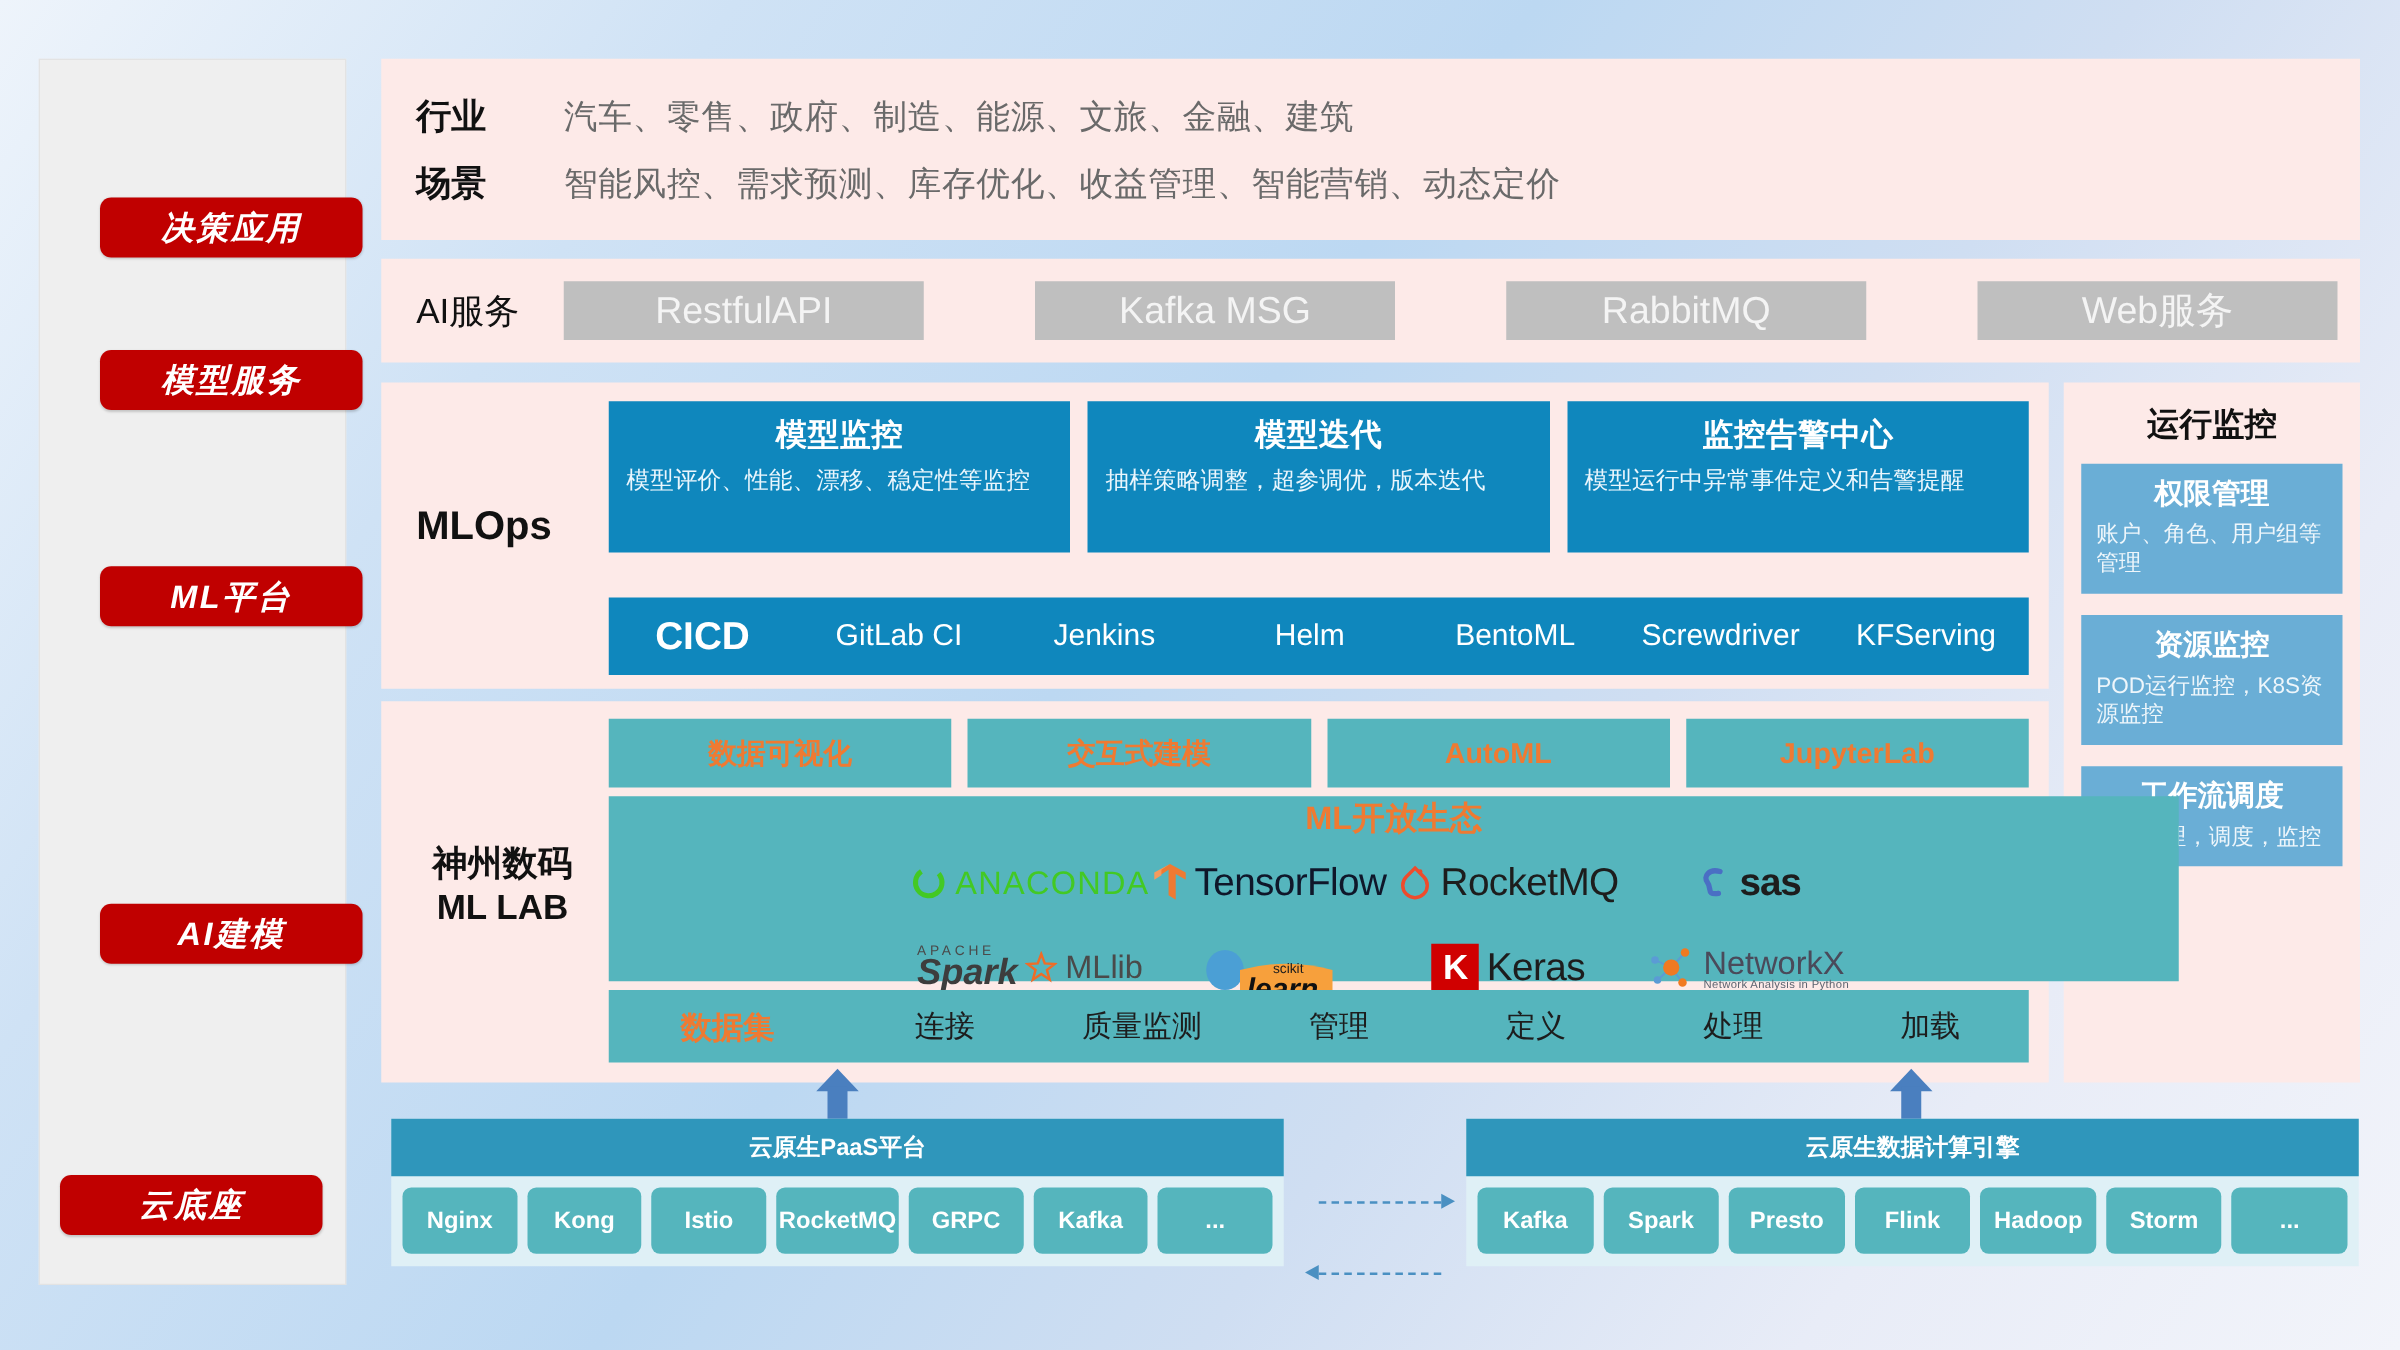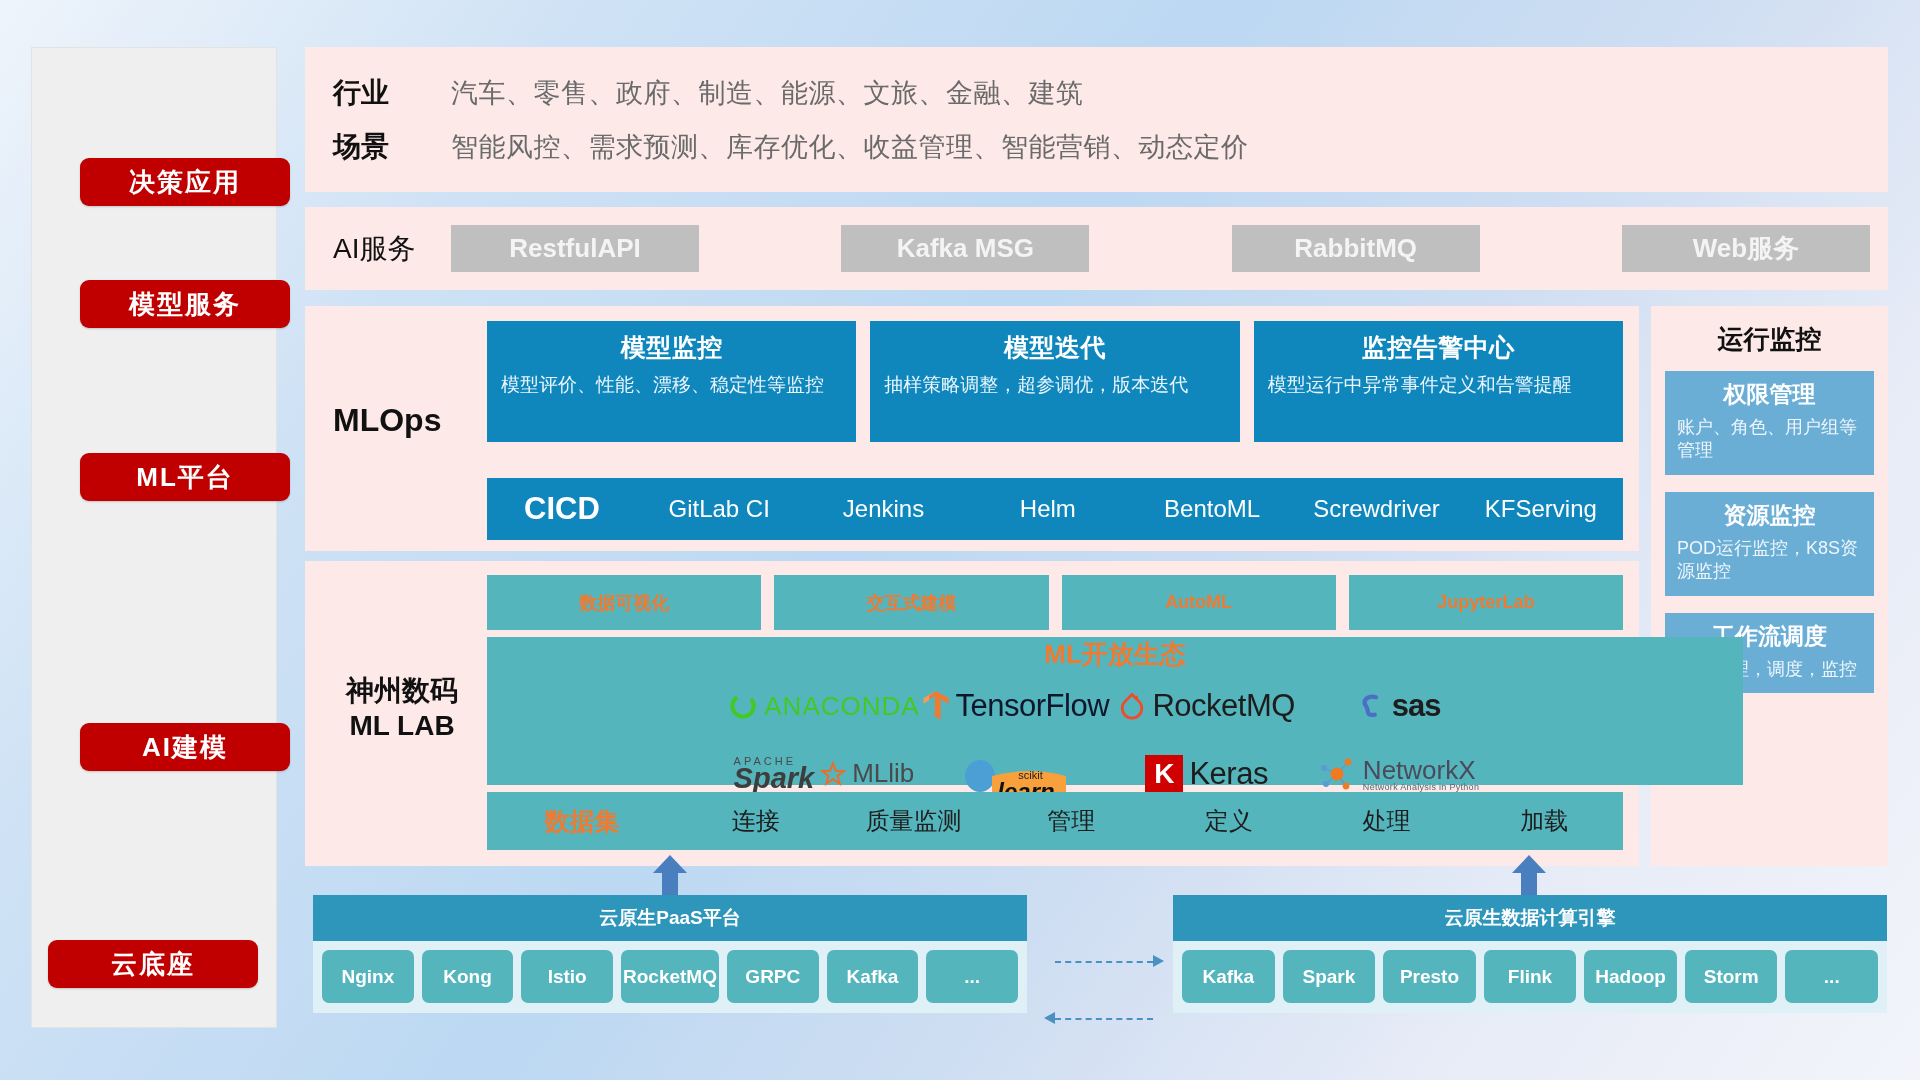--- a/index.html
+++ b/index.html
@@ -17,20 +17,21 @@
     position:absolute;left:31px;top:47px;width:244px;height:979px;
     background:#efefef;border:1px solid #e3e3e3;
   }
   .pill{
     position:absolute;left:48px;width:210px;height:48px;
     background:#c00000;border-radius:9px;
     color:#fff;font-weight:bold;font-size:26px;
     display:flex;align-items:center;justify-content:center;
     letter-spacing:2px;
     box-shadow:0 1px 2px rgba(0,0,0,.18);
+    font-style:italic;
   }
   .pill.p0{top:110px;}
   .pill.p1{top:232px;}
   .pill.p2{top:405px;}
   .pill.p3{top:675px;}
   .pill.p4{top:940px;}
 
   
   .band{position:absolute;background:#fdeae8;}
 
@@ -38,23 +39,23 @@
   .row-apps{left:305px;top:47px;width:1583px;height:145px;display:flex;flex-direction:column;justify-content:center;padding-left:28px;box-sizing:border-box;gap:16px;}
   .kv{display:flex;align-items:center;}
   .kv .k{width:118px;font-size:28px;font-weight:bold;color:#111;flex:none;}
   .kv .v{font-size:27px;color:#6a6a6a;letter-spacing:.5px;}
 
   
   .row-svc{left:305px;top:207px;width:1583px;height:83px;display:flex;align-items:center;padding-left:28px;box-sizing:border-box;}
   .row-svc .k{width:118px;font-size:28px;font-weight:normal;color:#111;flex:none;}
   .svc-items{flex:1;display:flex;gap:0;justify-content:space-between;padding-right:18px;}
   .svc-chip{
-    width:248px;height:47px;background:#bfbfbf;color:#f4f4f4;
+    width:288px;height:47px;background:#bfbfbf;color:#f4f4f4;
     display:flex;align-items:center;justify-content:center;
-    font-size:26px;font-weight:bold;
+    font-size:30px;font-weight:normal;
   }
 
   
   .row-mlops{left:305px;top:306px;width:1334px;height:245px;}
   .mlops-label{position:absolute;left:28px;top:96px;font-size:32px;font-weight:bold;color:#111;}
   .mlops-cards{position:absolute;left:182px;top:15px;width:1136px;height:121px;display:flex;gap:14px;}
   .mcard{flex:1;background:#0f87bd;color:#fff;padding:10px 14px 8px;box-sizing:border-box;}
   .mcard h4{margin:0 0 8px;text-align:center;font-size:25px;font-weight:bold;letter-spacing:.5px;}
   .mcard p{margin:0;font-size:19px;line-height:1.32;color:#eaf6fd;}
   .cicd{
@@ -71,21 +72,21 @@
   }
   .monitor h3{margin:6px 0 14px;text-align:center;font-size:26px;font-weight:bold;color:#111;}
   .mon-card{background:#6aaed6;color:#fff;padding:8px 12px 12px;margin-bottom:17px;}
   .mon-card h5{margin:0 0 6px;text-align:center;font-size:23px;font-weight:bold;}
   .mon-card p{margin:0;font-size:18px;line-height:1.3;color:#eef6fb;}
 
   
   .row-lab{left:305px;top:561px;width:1334px;height:305px;}
   .lab-label{position:absolute;left:22px;top:112px;width:150px;font-size:28px;font-weight:bold;color:#111;line-height:1.25;text-align:center;}
   .lab-tabs{position:absolute;left:182px;top:14px;width:1136px;height:55px;display:flex;gap:13px;}
-  .tab{flex:1;background:#55b5bd;color:#ef7a32;font-size:18px;font-weight:bold;display:flex;align-items:center;justify-content:center;}
+  .tab{flex:1;background:#55b5bd;color:#ef7a32;font-size:23px;font-weight:bold;display:flex;align-items:center;justify-content:center;}
   .eco{
     position:absolute;left:182px;top:76px;width:1256px;height:148px;background:#55b5bd;
     display:flex;align-items:center;flex-direction:column;
   }
   .eco-title{width:190px;flex:none;text-align:center;font-size:26px;font-weight:bold;color:#ef7a32;}
   .eco-grid{flex:1;display:grid;grid-template-columns:repeat(4,1fr);grid-template-rows:1fr 1fr;align-items:center;justify-items:center;padding-right:8px;}
   .logo{display:flex;align-items:center;gap:6px;}
   .logo-txt{font-size:31px;letter-spacing:-.5px;}
   .dataset{
     position:absolute;left:182px;top:231px;width:1136px;height:58px;background:#55b5bd;

